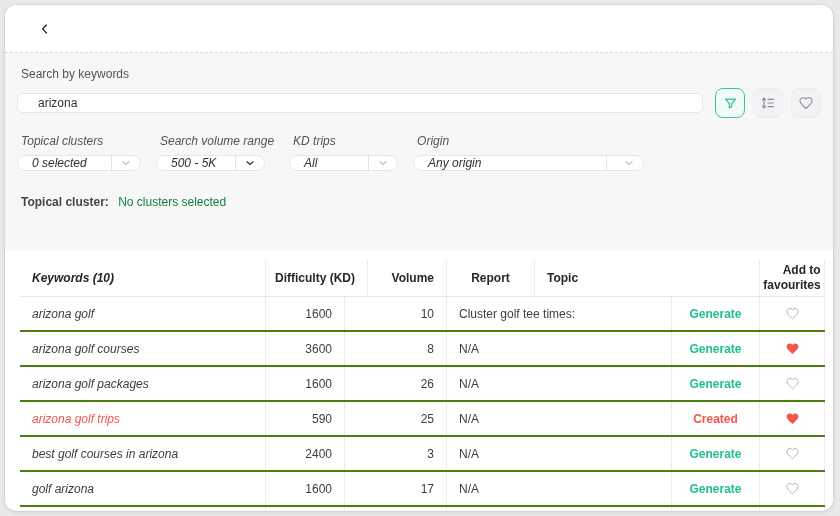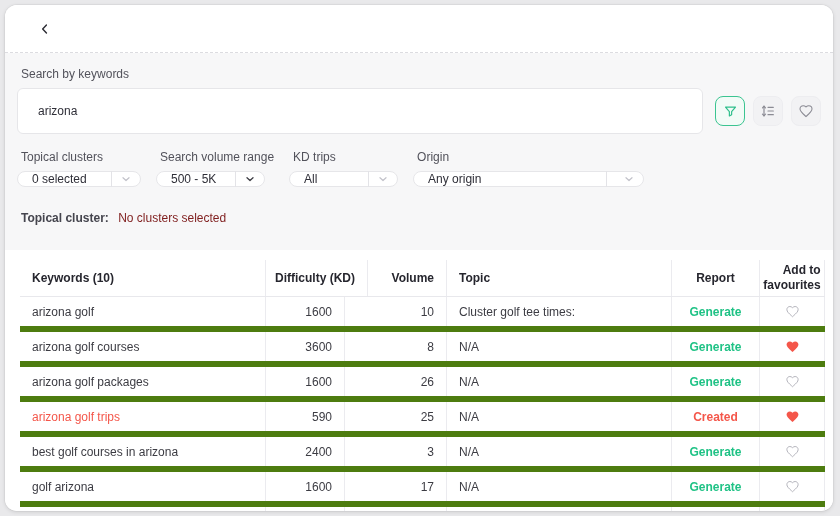--- a/index.html
+++ b/index.html
@@ -21,51 +21,51 @@
     height:48px; display:flex; align-items:center; gap:14px;
     padding:0 30px; background:#fff; border-bottom:1px dashed #dcdce0;
   }
   .back-btn { width:20px; height:20px; display:flex; align-items:center; justify-content:center; cursor:pointer; }
   .page-title { font-size:14px; font-weight:700; color:#26262e; letter-spacing:.2px; }
   
   .filter-section { background:#f7f7f8; height:197px; padding:12px 12px 0 12px; }
   .field-label { font-size:12px; color:#52525b; margin:2px 0 7px 4px; }
   .search-row { display:flex; align-items:center; gap:8px; }
   .search-input {
-    flex:1; height:46px; background:#fff; border:1px solid #e6e6e9; border-radius:6px;
+    flex:1; height:20px; background:#fff; border:1px solid #e6e6e9; border-radius:6px;
     font-family:"Liberation Sans", sans-serif; font-size:12px; color:#2f2f38;
     padding:0 20px; outline:none; margin-right:4px;
   }
   .icon-btn {
     width:30px; height:30px; border-radius:8px; border:1px solid #ededf0;
     background:#f2f2f4; display:flex; align-items:center; justify-content:center; cursor:pointer; flex:0 0 auto;
   }
   .icon-btn.active { background:#f2fbf7; border:1px solid #3bc491; }
-  .filters-row { display:flex; gap:15px; margin-top:14px; }
+  .filters-row { display:flex; gap:15px; margin-top:14px;font-style:italic; }
   .filter { display:flex; flex-direction:column; }
   .filter-control {
     height:16px; background:#fff; border:1px solid #e6e6e9; border-radius:8px;
     display:flex; align-items:center; cursor:pointer;
   }
   .filter-value { font-size:12px; color:#2f2f38; padding-left:14px; flex:1; white-space:nowrap; }
   .filter-divider { width:1px; height:16px; background:#e3e3e7; }
   .filter-caret { width:28px; display:flex; align-items:center; justify-content:center; color:#c2c2ca; }
   .filter.active .filter-caret { color:#3c3c43; }
   .w-clusters { width:124px; } .w-volume { width:109px; } .w-kd { width:109px; } .w-origin { width:231px;gap:8px; }
   .cluster-line { margin:24px 0 0 4px; font-size:12px; }
   .cluster-label { color:#45454e; font-weight:700; }
-  .cluster-value { color:#7f1d1d; margin-left:6px; }
+  .cluster-value { color:#15803d; margin-left:6px; }
   
   .table-section { background:#fff; padding:10px 0 0 15px; }
   .tbl { width:805px; }
-  .tr { display:flex; align-items:stretch; border-bottom:6px solid #4d7c0f; }
+  .tr { display:flex; align-items:stretch; border-bottom:2px solid #4d7c0f; }
   .th-row { height:37px; border-bottom:1px solid #e8e8ec; }
   .td, .th { display:flex; align-items:center; border-right:1px solid #ebebef; font-size:12px; overflow:hidden; }
   .row { height:35px; }
-  .c-key { width:246px; padding-left:12px; }
+  .c-key { width:246px; padding-left:12px;font-style:italic; }
   .c-vol { width:79px; justify-content:flex-end; padding-right:12px; }
   .c-kd  { width:102px; justify-content:flex-end; padding-right:12px; }
   .c-topic { width:225px; padding-left:12px; }
   .c-report { width:88px; justify-content:center; }
   .c-fav { width:65px; justify-content:center; text-align:right; }
   .th { font-weight:700; color:#26262e; line-height:1.25; }
   .th.c-fav { padding:0 8px; }
   .keyword-text { cursor:pointer; color:#3c3c43; }
   .row.highlighted .keyword-text { color:#f4564a; }
   .report-link { cursor:pointer; font-weight:700; }
@@ -174,22 +174,22 @@
       <span class="cluster-value">No clusters selected</span>
     </div>
   </div>
 
   <div class="table-section">
     <div class="tbl">
       <div class="tr th-row">
         <div class="th c-key">Keywords (10)</div>
         <div class="th c-kd">Difficulty (KD)</div>
         <div class="th c-vol">Volume</div>
+        <div class="th c-report">Report</div>
         <div class="th c-topic">Topic</div>
-        <div class="th c-report">Report</div>
         <div class="th c-fav">Add to favourites</div>
       </div>
       <div id="rows-container">
   <div class="tr row">
     <div class="td c-key">
               <span class="keyword-text">arizona golf</span>
             </div>
     <div class="td c-vol">1600</div>
     <div class="td c-kd">10</div>
     <div class="td c-topic">Cluster golf tee times:</div>

